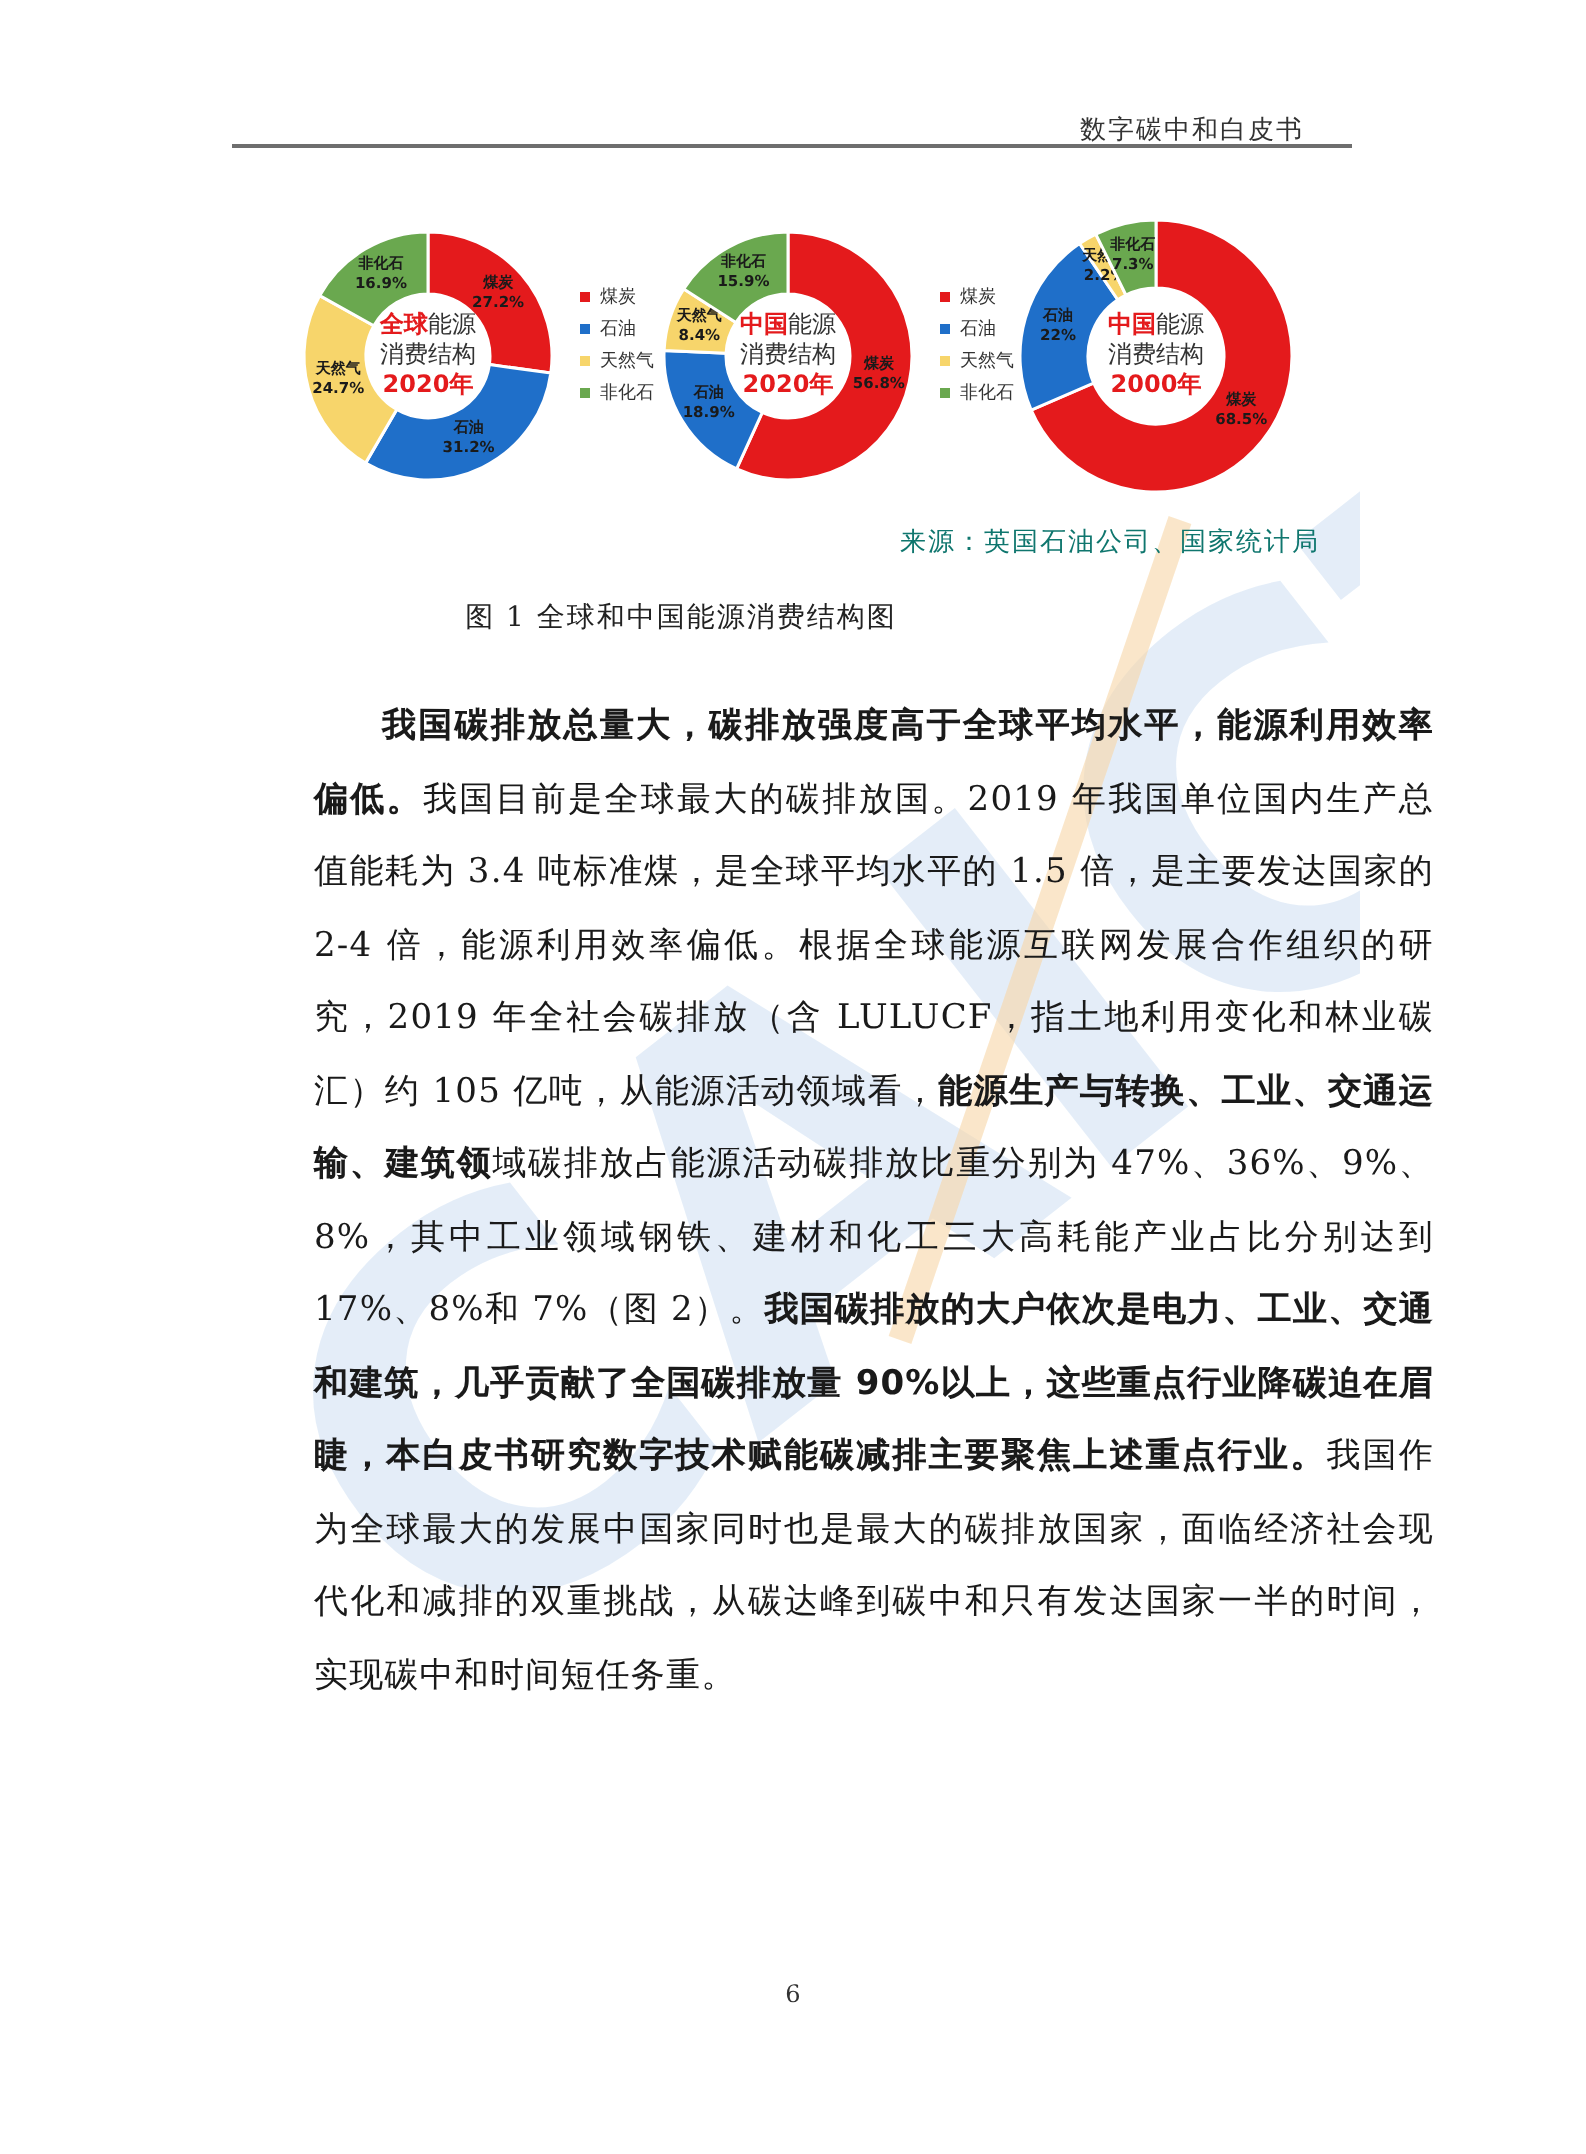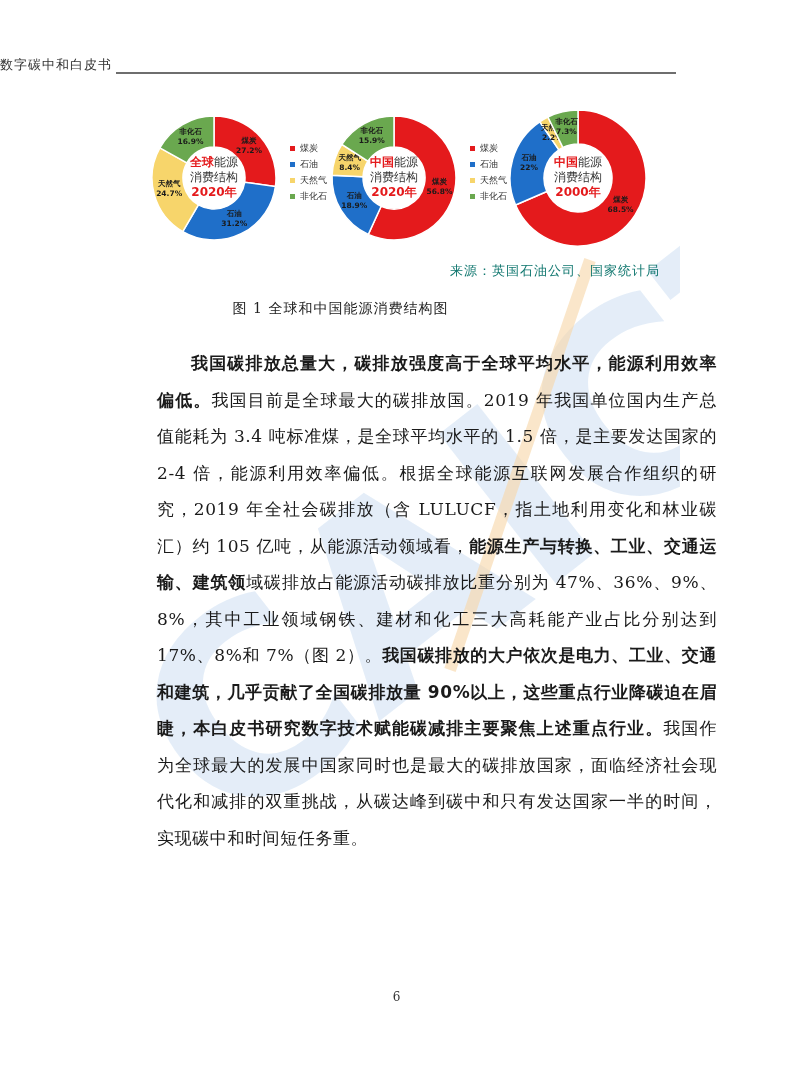--- a/index.html
+++ b/index.html
@@ -1,18 +1,18 @@
 <!DOCTYPE html>
 <html><head>
 <meta charset="utf-8">
 <style>
   html, body { margin: 0; padding: 0; background: #ffffff; }
   body { width: 793px; height: 1077px; position: relative; overflow: hidden;
          font-family: "DejaVu Serif", "Liberation Serif", serif; color: #1a1a1a; }
-  .header-title { position: absolute; top: 56px; left: 0; width: 652px; text-align: left;
+  .header-title { position: absolute; top: 56px; left: 0; width: 652px; text-align: right;
                   font-size: 13px; color: #333; letter-spacing: 1px; }
   .header-rule { position: absolute; top: 72px; left: 116px; width: 560px; height: 2px; background: #6e6e6e; }
 
   .watermark { position: absolute; left: 120px; top: 110px; width: 560px; height: 860px; pointer-events: none; z-index: 0; }
 
   .figure { position: absolute; top: 108px; left: 150px; width: 520px; height: 140px; z-index: 1; }
   .donut { position: absolute; }
   .donut svg { display: block; }
   .legend { position: absolute; font-family: "DejaVu Sans", sans-serif; font-size: 9px; color: #333; }
   .legend-row { display: flex; align-items: center; height: 16px; }

